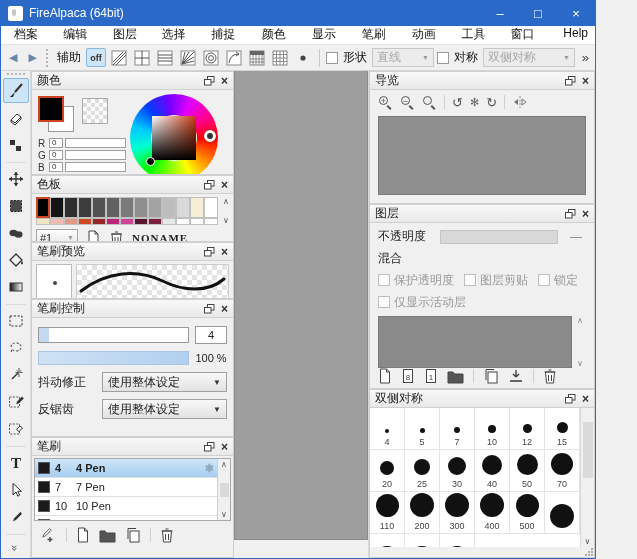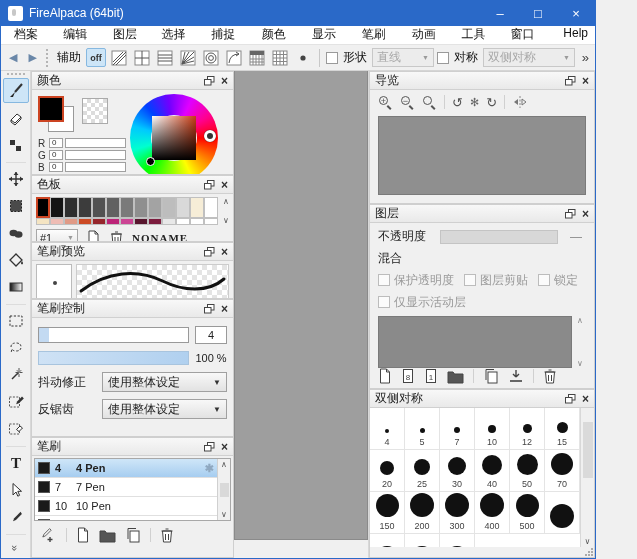--- a/index.html
+++ b/index.html
@@ -756,21 +756,21 @@
               </div>
 
               <div class="bs-cell">
                 <span class="bs-dot" style="width: 22px; height: 22px;"></span>
                 <span class="bs-lab">70</span>
               </div>
 
 
               <div class="bs-cell">
                 <span class="bs-dot" style="width: 23px; height: 23px;"></span>
-                <span class="bs-lab">150</span>
+                <span class="bs-lab">110</span>
               </div>
 
               <div class="bs-cell">
                 <span class="bs-dot" style="width: 24px; height: 24px;"></span>
                 <span class="bs-lab">200</span>
               </div>
 
               <div class="bs-cell">
                 <span class="bs-dot" style="width: 24px; height: 24px;"></span>
                 <span class="bs-lab">300</span>

